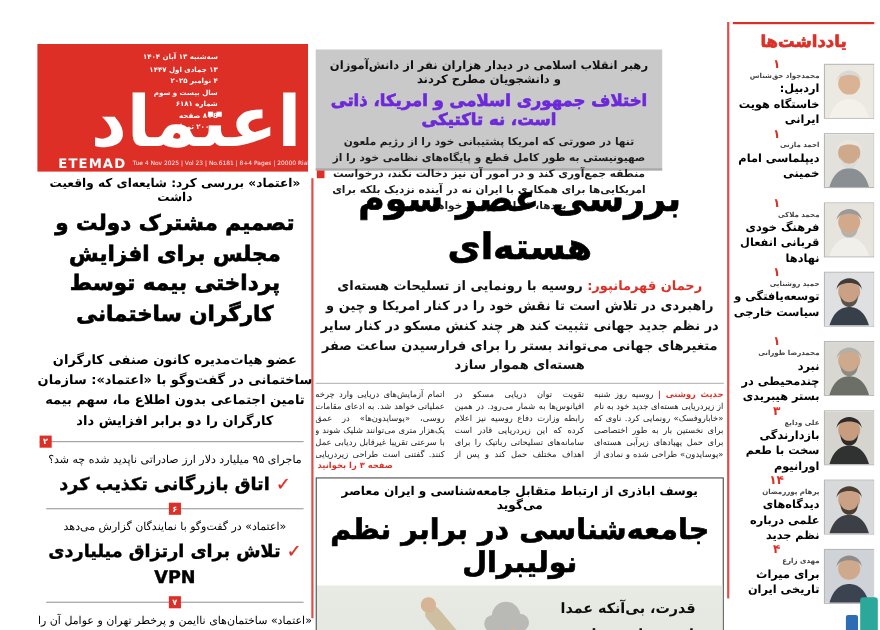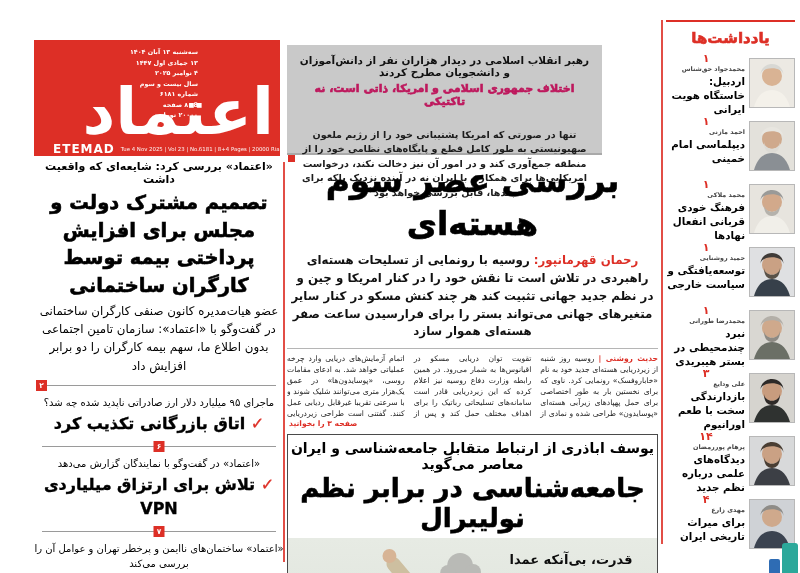--- a/index.html
+++ b/index.html
@@ -17,47 +17,47 @@
   .logo-box{position:absolute;left:34px;top:40px;width:246px;height:116px;background:var(--accent,#dd2f26);color:#fff;overflow:hidden;}
   .logo-fa{position:absolute;right:6px;bottom:12px;font-size:64px;font-weight:bold;line-height:1;letter-spacing:-2px;white-space:nowrap;}
   .logo-dates{position:absolute;left:88px;top:7px;width:76px;text-align:right;font-size:6.4px;font-weight:bold;line-height:1.65;z-index:3;}
   .logo-bottom{position:absolute;left:0;right:0;bottom:0;height:15px;display:flex;align-items:center;gap:6px;padding:0 19px;direction:ltr;z-index:3;}
   .logo-latin{font-size:12px;font-weight:bold;letter-spacing:1px;}
   .logo-info{font-size:5.4px;opacity:.95;white-space:nowrap;}
 
   
   .graybox{position:absolute;left:287px;top:45px;width:315px;height:110px;background:var(--graybox,#c9c9c9);box-sizing:border-box;padding:9px 12px 6px;text-align:center;border-bottom:2px solid #a9a9a9;}
   .gb-kicker{font-size:10.5px;font-weight:bold;color:#111;}
-  .gb-headline{font-size:11px;font-weight:bold;color:#be185d;margin:4px 0 20px;}
+  .gb-headline{font-size:15px;font-weight:bold;color:#6d28d9;margin:4px 0 5px;}
   .gb-body{font-size:9.6px;font-weight:bold;line-height:1.5;color:#1c1c1c;}
   .gb-marker{position:absolute;left:1px;bottom:-9px;width:7px;height:7px;background:var(--accent,#dd2f26);}
 
   
   .main{position:absolute;left:287px;top:160px;width:371px;}
   .m-headline{font-size:33px;font-weight:bold;text-align:center;line-height:1.3;color:#000;margin:0;}
   .m-lead{font-size:11.8px;font-weight:bold;text-align:center;line-height:1.52;margin:6px 2px 0;color:#111;}
   .m-lead .lead-author{color:var(--accent,#dd2f26);}
   .cols-rule{border:none;border-top:1px solid #b5b5b5;margin:7px 0 4px;}
   .cols{position:relative;column-count:3;column-gap:9px;font-size:7.6px;line-height:1.45;text-align:justify;height:76px;overflow:hidden;color:#222;}
   .cols .byline{color:var(--accent,#dd2f26);font-weight:bold;}
   .cols .more{position:absolute;left:2px;bottom:0;background:#fff;color:var(--accent,#dd2f26);font-weight:bold;padding-right:4px;}
 
   
   .photo-box{margin-top:5px;border:1px solid #4a4a4a;background:#fff;}
-  .pb-kicker{font-size:14px;font-weight:bold;text-align:center;padding-top:5px;color:#000;}
+  .pb-kicker{font-size:11px;font-weight:bold;text-align:center;padding-top:5px;color:#000;}
   .pb-headline{font-size:26px;font-weight:bold;text-align:center;padding:1px 0 5px;color:#000;}
   .photo{position:relative;height:158px;overflow:hidden;}
   .photo svg.scene{position:absolute;inset:0;width:100%;height:100%;}
   .pull-quote{position:absolute;right:10px;top:10px;width:152px;font-size:13px;font-weight:bold;line-height:1.78;text-align:center;color:#0d0d0d;}
 
   
   .leftcol{position:absolute;left:34px;top:160px;width:250px;text-align:center;color:#000;}
   .lc-kicker{font-size:11px;font-weight:bold;}
   .lc-headline{font-size:19.5px;font-weight:bold;line-height:1.42;margin:3px 12px 0;}
-  .lc-sub{font-size:11.8px;font-weight:normal;line-height:1.55;margin-top:2px;}
+  .lc-sub{font-size:11.8px;font-weight:bold;line-height:1.55;margin-top:18px;}
   .sep{position:relative;border-top:1px solid #9a9a9a;margin:10px 8px 9px;}
   .sep .pagebox{position:absolute;top:-6px;left:50%;transform:translateX(-50%);width:11px;height:11px;line-height:11px;font-size:7.5px;font-weight:bold;background:var(--accent,#dd2f26);color:#fff;text-align:center;}
   .sep--left{margin-left:2px;}
   .sep--left .pagebox{left:0;transform:none;}
   .lci-kicker{font-size:10px;font-weight:normal;line-height:1.5;}
   .lci-headline{font-size:16px;font-weight:bold;line-height:1.5;margin-top:2px;}
   .check{color:var(--accent,#dd2f26);font-weight:bold;}
   .lc-item:last-child .sep{border-top:none;margin-bottom:0;}
   .lc-item:last-child .sep .pagebox{left:0;transform:none;}
 

